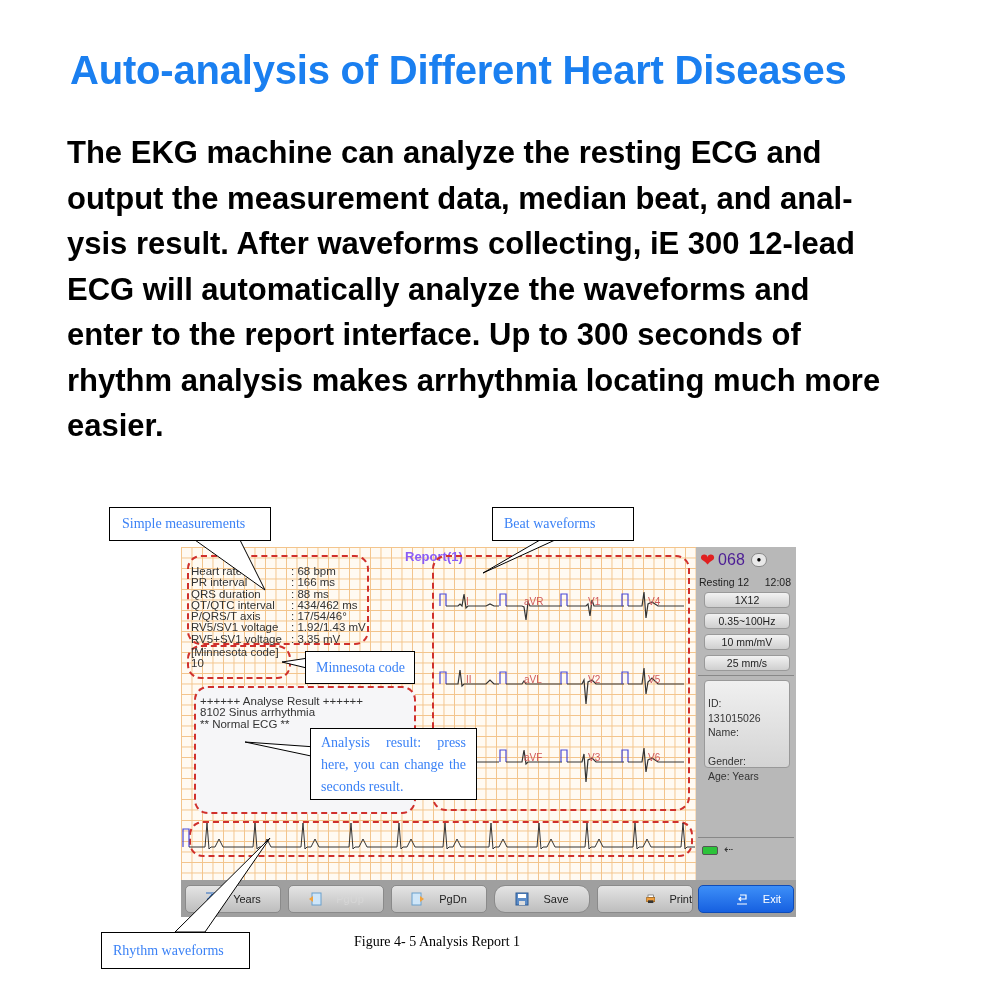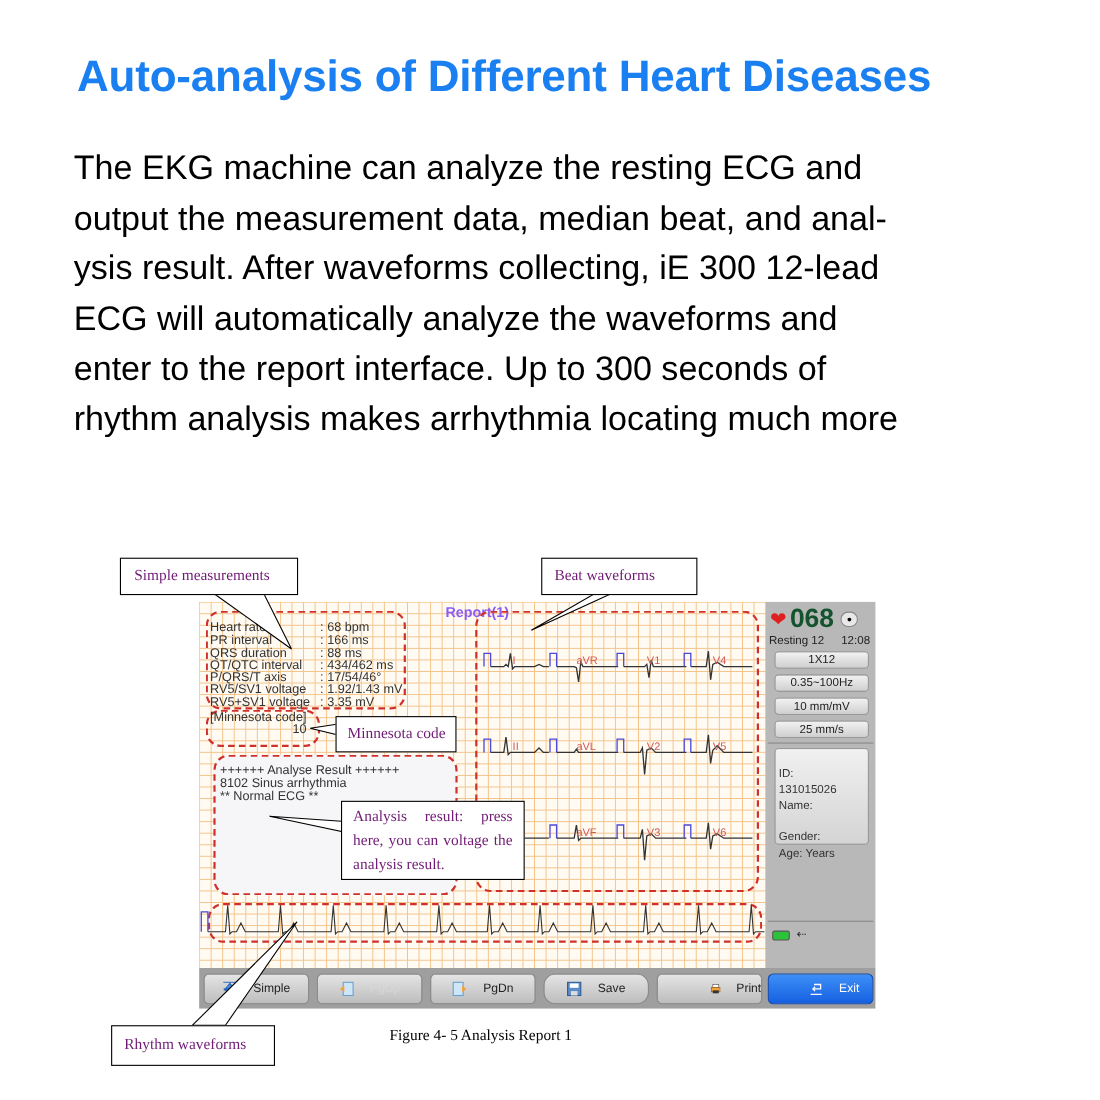--- a/index.html
+++ b/index.html
@@ -1,78 +1,79 @@
 <!DOCTYPE html>
 <html><head>
 <meta charset="utf-8">
 <style>
   * { box-sizing: border-box; margin: 0; padding: 0; }
   body { width: 1000px; height: 1000px; background: #ffffff; position: relative; overflow: hidden; font-family: "Liberation Sans", sans-serif; }
   .title { position: absolute; left: 70px; top: 48px; font-size: 40px; font-weight: bold; color: #1a7ff0; white-space: nowrap; letter-spacing: -0.2px; }
   .body-text { position: absolute; left: 67px; top: 130px; width: 900px; font-size: 31px; line-height: 45.5px; color: #000; }
-  .body-text div { white-space: nowrap; }
+  .body-text div { white-space: nowrap; font-weight: bold; }
 
   
   .screen { position: absolute; left: 181px; top: 547px; width: 615px; height: 370px; background: #fdf6ec; overflow: hidden; }
   .grid { position: absolute; left: 0; top: 0; width: 515px; height: 333px;
     background-color: #fffaf2;
     background-image:
       linear-gradient(to right, #f3c48b 1px, transparent 1px),
       linear-gradient(to bottom, #f3c48b 1px, transparent 1px);
     background-size: 10.5px 10.5px; }
   .dash { position: absolute; border: 2px dashed #d0302c; border-radius: 14px; }
   .report-title { position: absolute; left: 224px; top: 2px; color: #8b5cf6; font-size: 13px; font-weight: bold; background: transparent; }
 
   .meas { position: absolute; left: 10px; top: 19px; font-size: 11.5px; line-height: 11.3px; color: #333; }
   .meas-row { display: flex; white-space: nowrap; }
   .meas-label { width: 100px; }
-  .mcode { position: absolute; left: 10px; top: 100px; font-size: 11.5px; line-height: 11.3px; color: #333; white-space: nowrap; text-align: right; }
+  .mcode { position: absolute; left: 10px; top: 100px; font-size: 11.5px; line-height: 11.3px; color: #333; white-space: nowrap; }
 
   .result-box { position: absolute; left: 13px; top: 139px; width: 222px; height: 128px; background: #f6f6f8; border: 2px dashed #d0302c; border-radius: 14px; padding: 8px 4px; font-size: 11.5px; line-height: 11.3px; color: #333; }
   .result-box div { white-space: nowrap; }
 
   .leads { position: absolute; left: 255px; top: 19px; width: 250px; height: 230px; }
   .lead-label { position: absolute; font-size: 10px; color: #d05a5a; }
 
   .side { position: absolute; left: 515px; top: 0; width: 100px; height: 333px; background: #b8b8b8; }
   .hr-line { position: absolute; left: 4px; top: 2px; display: flex; align-items: center; }
   .heart { color: #e02020; font-size: 18px; margin-right: 3px; }
-  .hr-num { color: #14532d; font-size: 24px; font-weight: bold; }
+  .hr-num { color: #4c1d95; font-size: 16px; font-weight: normal; }
   .sys-icon { width: 16px; height: 14px; border-radius: 8px; background: #e8e8e8; border: 1px solid #888; margin-left: 6px; font-size: 8px; text-align: center; line-height: 12px; }
   .resting { position: absolute; left: 3px; top: 29px; font-size: 10.5px; color: #222; white-space: nowrap; width: 92px; display: flex; justify-content: space-between; }
   .side-btn { position: absolute; left: 8px; width: 86px; height: 16px; border-radius: 4px; background: linear-gradient(#f2f2f2, #cfcfcf); border: 1px solid #999; font-size: 10.5px; text-align: center; line-height: 14px; color: #222; }
   .side-sep { position: absolute; left: 2px; width: 96px; height: 1px; background: #888; }
   .patient { position: absolute; left: 8px; top: 133px; width: 86px; height: 88px; border-radius: 4px; background: linear-gradient(#f0f0f0, #d4d4d4); border: 1px solid #999; font-size: 10.5px; line-height: 14.5px; color: #333; padding: 15px 3px; }
   .patient div { white-space: nowrap; min-height: 14.5px; }
   .battery { position: absolute; left: 6px; top: 299px; width: 16px; height: 9px; border: 1px solid #555; border-radius: 2px; background: #2cc33a; }
   .usb { position: absolute; left: 28px; top: 296px; font-size: 11px; color: #333; }
 
   .toolbar { position: absolute; left: 0; top: 333px; width: 615px; height: 37px; background: #9f9f9f; }
   .tb-btn { position: absolute; top: 5px; height: 28px; width: 96px; border-radius: 5px; background: linear-gradient(#e4e4e4, #bdbdbd); border: 1px solid #8a8a8a; display: flex; align-items: center; justify-content: center; font-size: 11px; color: #222; gap: 14px; }
   .tb-btn.disabled span.lbl { color: #d6d6d6; }
   .tb-btn.exit { background: linear-gradient(#3d8ff8, #1660e0); border-color: #0f4cb8; color: #fff; }
   .tb-icon { width: 14px; height: 14px; display: inline-block; }
 
   
-  .callout { position: absolute; background: #fff; border: 1px solid #000; font-family: "Liberation Serif", serif; color: #701a75; }
+  .callout { position: absolute; background: #fff; border: 1px solid #000; font-family: "Liberation Serif", serif; color: #3b82f6; }
   .cap { position: absolute; left: 354px; top: 934px; font-family: "Liberation Serif", serif; font-size: 14px; color: #000; white-space: nowrap; }
   svg.overlay { position: absolute; left: 0; top: 0; pointer-events: none; }
 </style>
 </head>
 <body>
 
 <div class="title">Auto-analysis of Different Heart Diseases</div>
 
 <div class="body-text">
   <div>The EKG machine can analyze the resting ECG and</div>
   <div>output the measurement data, median beat, and anal-</div>
   <div>ysis result. After waveforms collecting, iE 300 12-lead</div>
   <div>ECG will automatically analyze the waveforms and</div>
   <div>enter to the report interface. Up to 300 seconds of</div>
   <div>rhythm analysis makes arrhythmia locating much more</div>
+  <div>easier.</div>
 </div>
 
 <div class="screen">
   <div class="grid"></div>
 
   <div class="report-title">Report(1)</div>
 
   <div class="dash" style="left:6px; top:8px; width:182px; height:90px;"></div>
   <div class="meas">
     <div class="meas-row">
@@ -203,21 +204,21 @@
     <div class="side-sep" style="top:290px;"></div>
     <div class="battery"></div>
     <div class="usb">⇠</div>
   </div>
 
   <div class="toolbar">
     <div class="tb-btn" style="left:4px;">
       <svg class="tb-icon" viewBox="0 0 14 14">
           <path d="M1 1 H13 M7 2 L2 8 H12 Z M7 13 L2 7 H12 Z" fill="#4a90e2" stroke="#2a6ac0" stroke-width="1"></path>
         </svg>
-      <span class="lbl">Simple</span>
+      <span class="lbl">Years</span>
     </div>
     <div class="tb-btn disabled" style="left:107px;">
       <svg class="tb-icon" viewBox="0 0 14 14">
           <rect x="4" y="1" width="9" height="12" fill="#cfe6f8" stroke="#6aa0cc"></rect>
           <path d="M1 7 L5 4 V10 Z" fill="#f2a23c"></path>
         </svg>
       <span class="lbl">PgUp</span>
     </div>
     <div class="tb-btn" style="left:210px;">
       <svg class="tb-icon" viewBox="0 0 14 14">
@@ -257,16 +258,16 @@
     <path d="M555 540 L483 573 L540 540 Z"></path>
     <path d="M315 657 L282 662 L315 670 Z"></path>
     <path d="M330 748 L245 742 L330 760 Z"></path>
     <path d="M175 932 L270 838 L205 932 Z"></path>
   </g>
 </svg>
 
 <div class="callout" style="left:109px; top:507px; width:162px; height:34px; font-size:14px; line-height:32px; padding-left:12px;">Simple measurements</div>
 <div class="callout" style="left:492px; top:507px; width:142px; height:34px; font-size:14px; line-height:32px; padding-left:11px;">Beat waveforms</div>
 <div class="callout" style="left:305px; top:651px; width:110px; height:33px; font-size:14px; line-height:31px; padding-left:10px;">Minnesota code</div>
-<div class="callout" style="left:310px; top:728px; width:167px; height:72px; font-size:14px; line-height:22px; padding:3px 10px; text-align:justify;">Analysis result: press here, you can voltage the analysis result.</div>
+<div class="callout" style="left:310px; top:728px; width:167px; height:72px; font-size:14px; line-height:22px; padding:3px 10px; text-align:justify;">Analysis result: press here, you can change the seconds result.</div>
 <div class="callout" style="left:101px; top:932px; width:149px; height:37px; font-size:14px; line-height:35px; padding-left:11px;">Rhythm waveforms</div>
 
 <div class="cap">Figure 4- 5 Analysis Report 1</div>
 
 </body></html>

